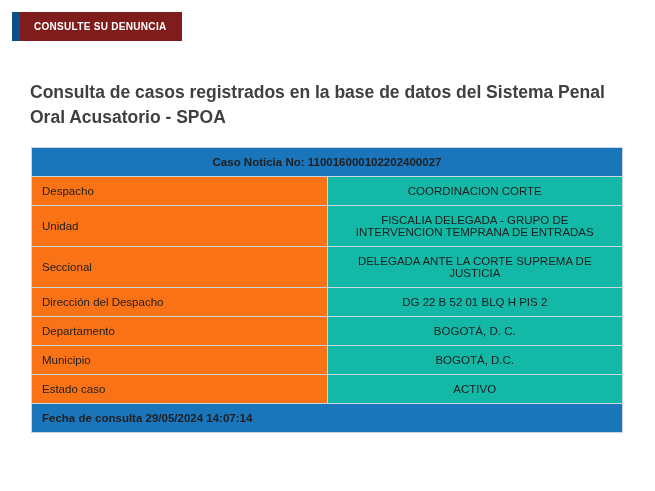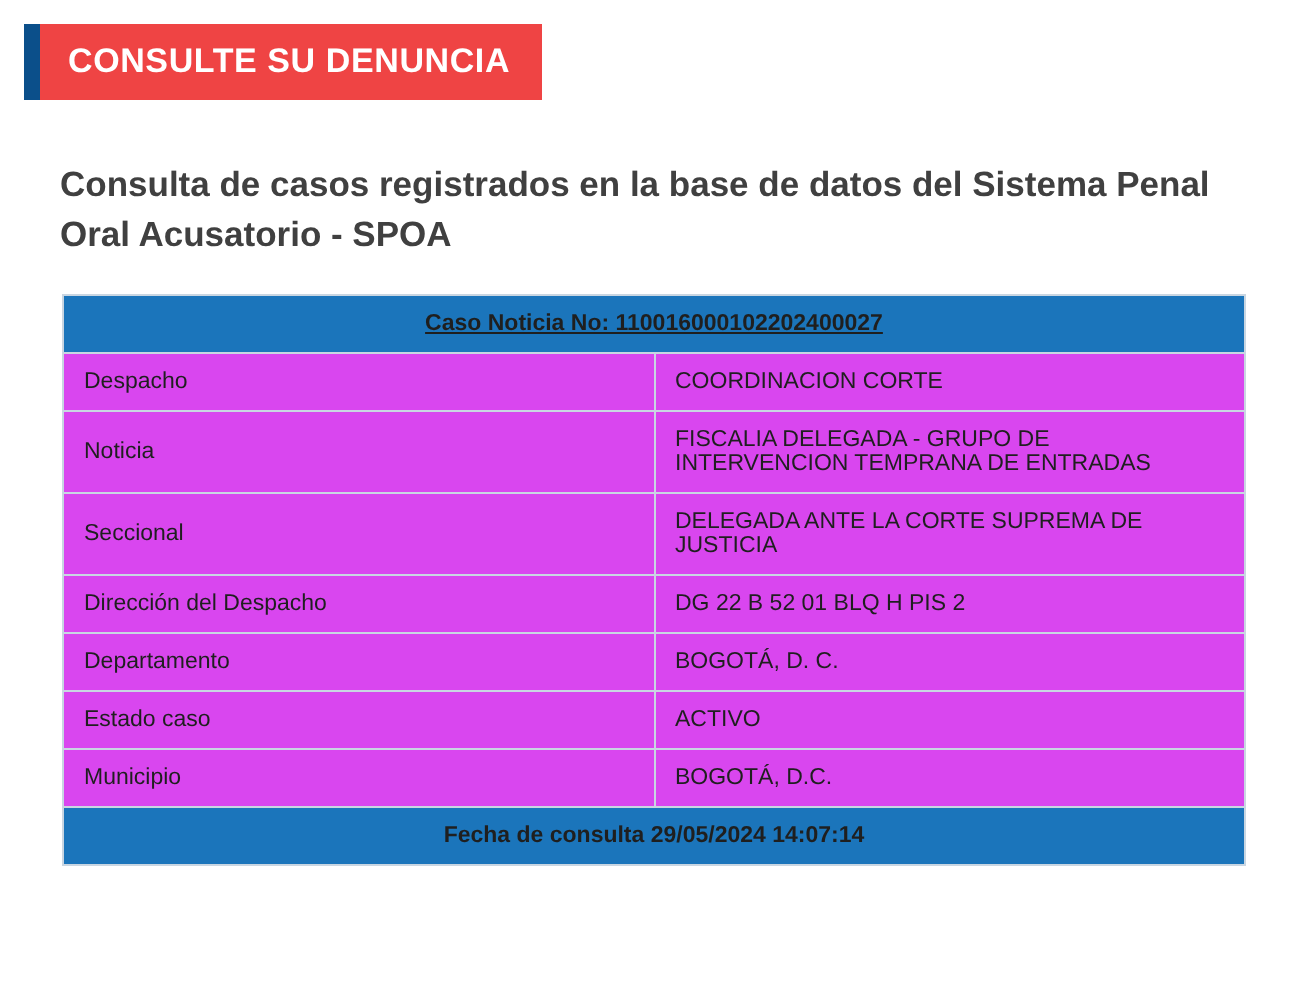--- a/index.html
+++ b/index.html
@@ -26,23 +26,23 @@
     top: 12px;
     left: 12px;
     display: flex;
     align-items: stretch;
   }
   .tab-accent {
     width: 8px;
     background: #0b4f8a;
   }
   .tab-main {
-    background: #ef4444;
+    background: #7f1d1d;
     color: #ffffff;
-    font-size: 17px;
+    font-size: 10px;
     font-weight: bold;
     letter-spacing: 0.3px;
     padding: 9px 16px 9px 14px;
     white-space: nowrap;
   }
   
   .title {
     position: absolute;
     top: 80px;
     left: 30px;
@@ -72,33 +72,33 @@
     color: #1f1f1f;
   }
   .hdr-row td {
     background: #1b75bb;
     color: #ffffff;
     text-align: center;
     font-weight: bold;
     font-size: 13px;
     border: 1px solid #1b75bb;
     padding: 9px 6px;
-    text-decoration: underline;
   }
   .label-cell {
     width: 152px;
-    background: #d946ef;
+    background: #f97316;
   }
   .value-cell {
-    background: #d946ef;
+    background: #14b8a6;
+    text-align: center;
   }
   .footer-row td {
     background: #1b75bb;
     color: #ffffff;
-    text-align: center;
+    text-align: left;
     font-weight: bold;
     font-size: 13px;
     border: 1px solid #1b75bb;
     padding: 9px 6px;
   }
 </style>
 </head>
 <body>
 
 <div class="page">
@@ -115,42 +115,42 @@
       <tbody>
         <tr class="hdr-row">
           <td colspan="2">Caso Noticia No: 110016000102202400027</td>
         </tr>
 
         <tr>
           <td class="label-cell">Despacho</td>
           <td class="value-cell">COORDINACION CORTE</td>
         </tr>
         <tr>
-          <td class="label-cell">Noticia</td>
+          <td class="label-cell">Unidad</td>
           <td class="value-cell">FISCALIA DELEGADA - GRUPO DE INTERVENCION TEMPRANA DE ENTRADAS</td>
         </tr>
         <tr>
           <td class="label-cell">Seccional</td>
           <td class="value-cell">DELEGADA ANTE LA CORTE SUPREMA DE JUSTICIA</td>
         </tr>
         <tr>
           <td class="label-cell">Dirección del Despacho</td>
           <td class="value-cell">DG 22 B 52 01 BLQ H PIS 2</td>
         </tr>
         <tr>
           <td class="label-cell">Departamento</td>
           <td class="value-cell">BOGOTÁ, D. C.</td>
         </tr>
         <tr>
+          <td class="label-cell">Municipio</td>
+          <td class="value-cell">BOGOTÁ, D.C.</td>
+        </tr>
+        <tr>
           <td class="label-cell">Estado caso</td>
           <td class="value-cell">ACTIVO</td>
-        </tr>
-        <tr>
-          <td class="label-cell">Municipio</td>
-          <td class="value-cell">BOGOTÁ, D.C.</td>
         </tr>
 
         <tr class="footer-row">
           <td colspan="2">Fecha de consulta 29/05/2024 14:07:14</td>
         </tr>
       </tbody>
     </table>
   </div>
 
 </div>

